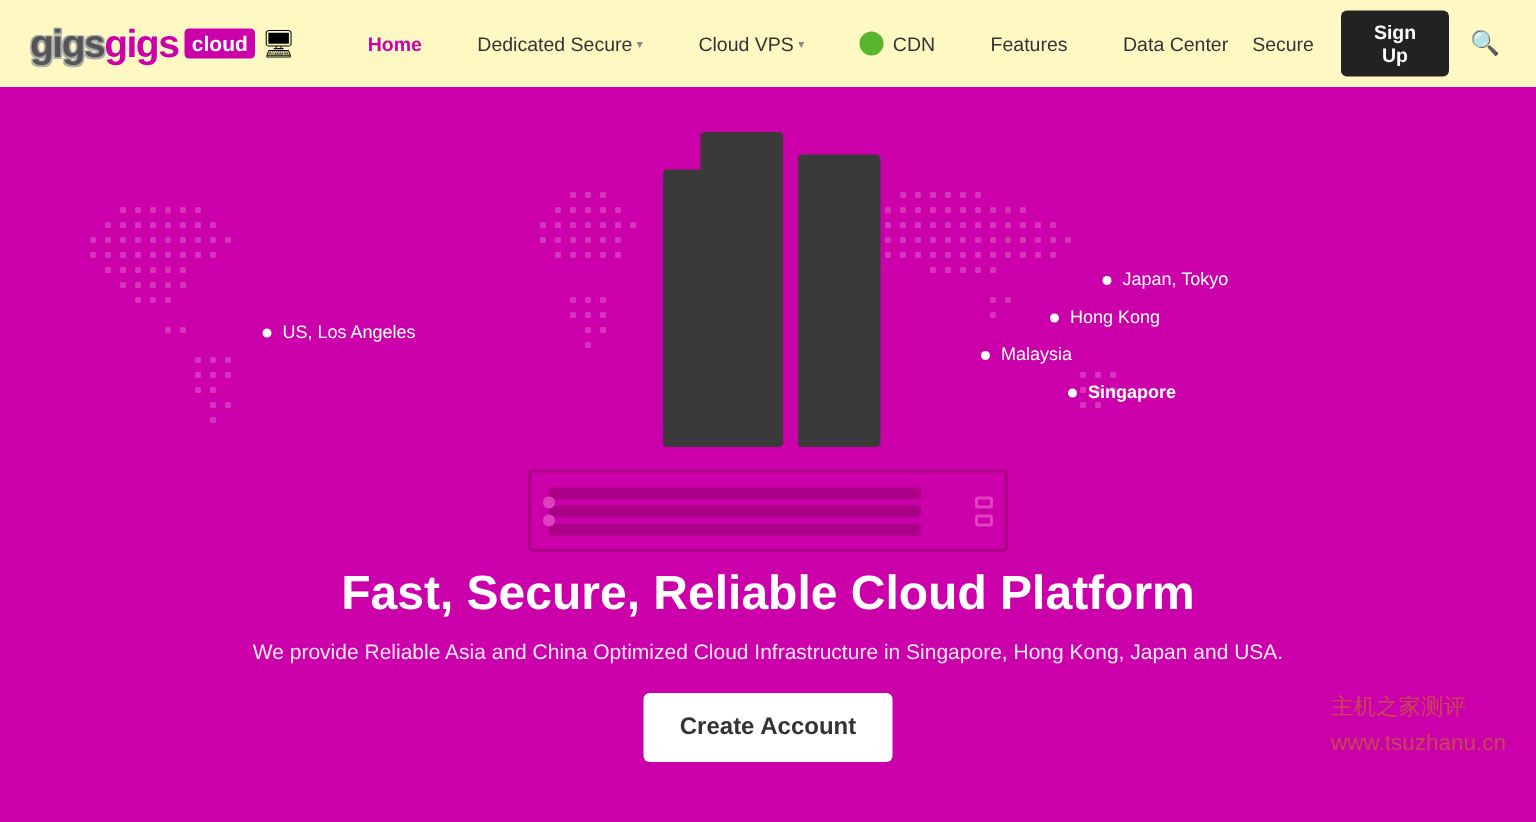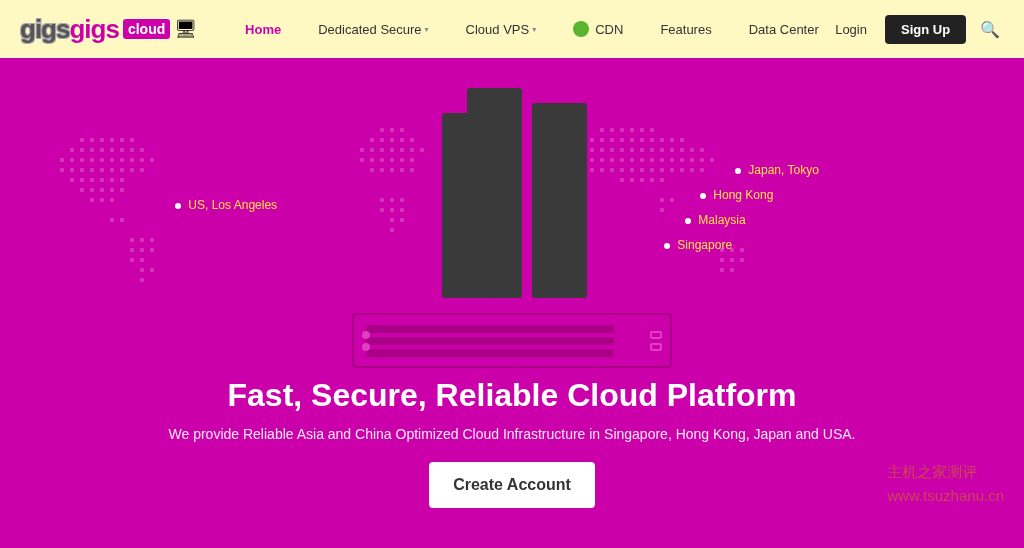--- a/index.html
+++ b/index.html
@@ -193,24 +193,25 @@
     .rack-handle {
       width: 12px;
       height: 8px;
       border: 2px solid #e040c0;
       border-radius: 2px;
     }
 
     
     .location-label {
       position: absolute;
-      color: #fde047;
+      color: #ffffff;
       font-size: 12px;
       font-weight: 500;
       white-space: nowrap;
+      margin-top: 16px;
     }
     .location-dot {
       display: inline-block;
       width: 6px;
       height: 6px;
       background: #fff;
       border-radius: 50%;
       margin-right: 4px;
       vertical-align: middle;
     }
@@ -287,21 +288,21 @@
     </a>
     <a class="nav-item">
       <span>Features</span>
     </a>
     <a class="nav-item">
       <span>Data Center</span>
     </a>
   </nav>
 
   <div class="header-right">
-    <span class="btn-login">Login</span>
+    <span class="btn-login">Secure</span>
     <button class="btn-signup">Sign Up</button>
     <span class="search-icon-wrap">🔍</span>
   </div>
 </header>
 
 <section class="hero">
 
   <svg class="world-map" viewBox="0 0 1024 380" xmlns="http://www.w3.org/2000/svg">
 
     <g fill="#fff" opacity="0.6">
@@ -553,25 +554,25 @@
     <span>US, Los Angeles</span>
   </div>
   <div class="location-label" style="top:105px; left:735px;">
     <span class="location-dot"></span>
     <span>Japan, Tokyo</span>
   </div>
   <div class="location-label" style="top:130px; left:700px;">
     <span class="location-dot"></span>
     <span>Hong Kong</span>
   </div>
-  <div class="location-label" style="top:155px; left:685px;">
+  <div class="location-label" style="top:155px; left:654px;">
     <span class="location-dot"></span>
     <span>Malaysia</span>
   </div>
-  <div class="location-label" style="top:180px; left:664px;">
+  <div class="location-label" style="top:180px; left:712px;font-weight:bold;">
     <span class="location-dot"></span>
     <span>Singapore</span>
   </div>
 
   <div class="hero-content">
     <h1 class="hero-title">Fast, Secure, Reliable Cloud Platform</h1>
     <p class="hero-subtitle">We provide Reliable Asia and China Optimized Cloud Infrastructure in Singapore, Hong Kong, Japan and USA.</p>
     <button class="btn-create">Create Account</button>
   </div>
 

